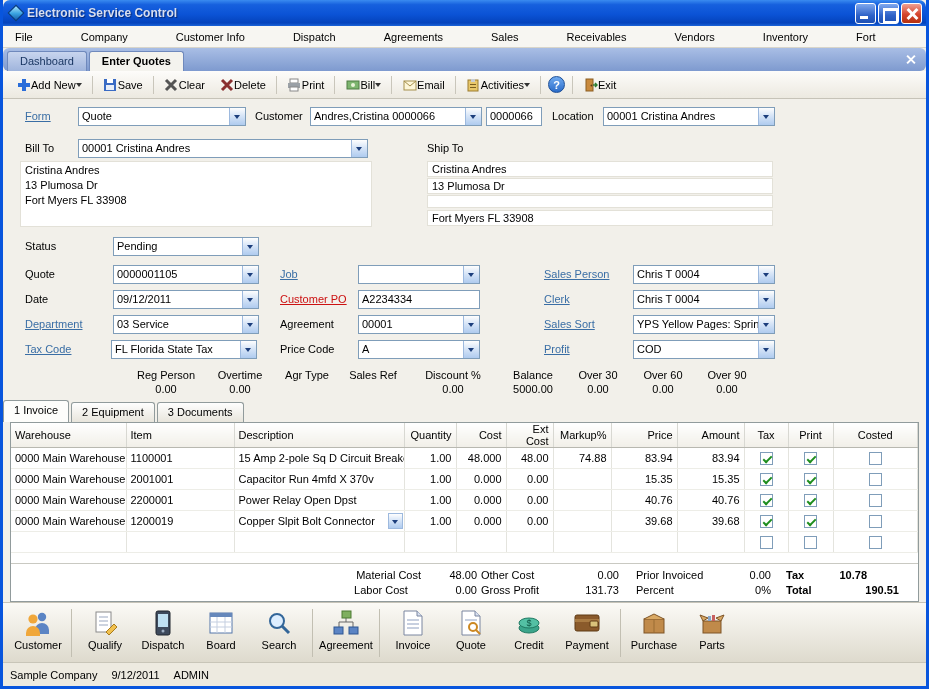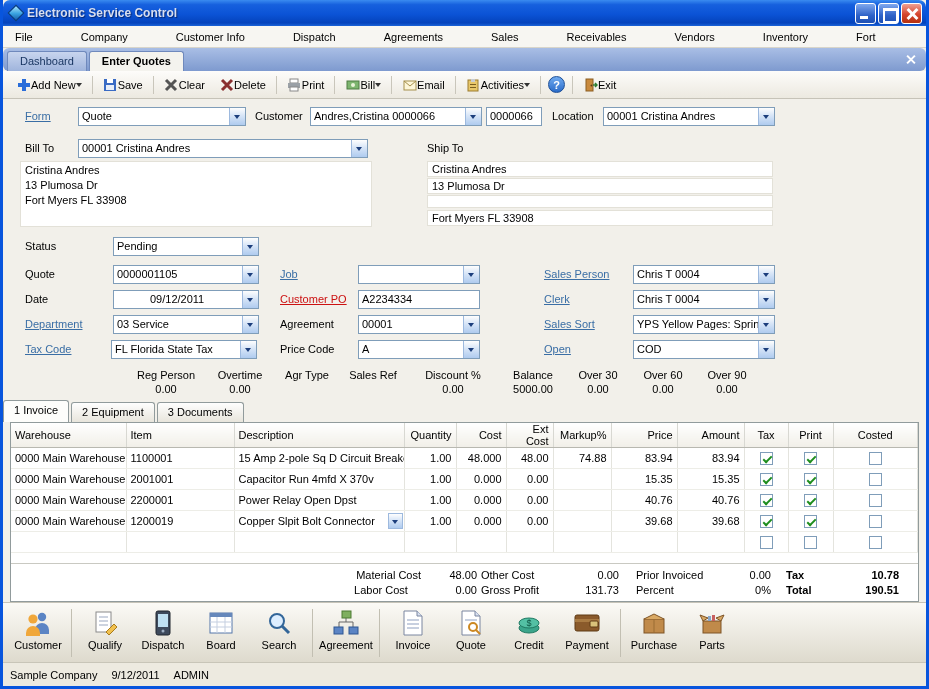--- a/index.html
+++ b/index.html
@@ -286,21 +286,21 @@
       <span class="combo-text">Pending</span>
       <span class="combo-btn"></span>
     </div>
 
     <span class="flabel" style="left:22px;top:166px;">Quote</span>
     <div class="combo" style="left:110px;top:166px;width:146px;">
       <span class="combo-text">0000001105</span>
       <span class="combo-btn"></span>
     </div>
     <span class="flabel" style="left:22px;top:191px;">Date</span>
-    <div class="combo" style="left:110px;top:191px;width:146px;padding-left:33px;">
+    <div class="combo" style="left:110px;top:191px;width:146px;">
       <span class="combo-text">09/12/2011</span>
       <span class="combo-btn"></span>
     </div>
     <span class="flink" style="left:22px;top:216px;">Department</span>
     <div class="combo" style="left:110px;top:216px;width:146px;">
       <span class="combo-text">03 Service</span>
       <span class="combo-btn"></span>
     </div>
     <span class="flink" style="left:22px;top:241px;">Tax Code</span>
     <div class="combo" style="left:108px;top:241px;width:146px;">
@@ -334,21 +334,21 @@
     <span class="flink" style="left:541px;top:191px;">Clerk</span>
     <div class="combo" style="left:630px;top:191px;width:142px;">
       <span class="combo-text">Chris T 0004</span>
       <span class="combo-btn"></span>
     </div>
     <span class="flink" style="left:541px;top:216px;">Sales Sort</span>
     <div class="combo" style="left:630px;top:216px;width:142px;">
       <span class="combo-text">YPS Yellow Pages: Sprint</span>
       <span class="combo-btn"></span>
     </div>
-    <span class="flink" style="left:541px;top:241px;">Open</span>
+    <span class="flink" style="left:541px;top:241px;">Profit</span>
     <div class="combo" style="left:630px;top:241px;width:142px;">
       <span class="combo-text">COD</span>
       <span class="combo-btn"></span>
     </div>
 
     <div class="sum-cell" style="left:122px;top:270px;width:82px;">
       <div class="sum-label">Reg Person</div>
       <div class="sum-value">0.00</div>
     </div>
     <div class="sum-cell" style="left:204px;top:270px;width:66px;">
@@ -504,21 +504,21 @@
       <span class="tot" style="left:414px;top:19px;width:52px;text-align:right;">0.00</span>
       <span class="tot" style="left:470px;top:4px;width:80px;">Other Cost</span>
       <span class="tot" style="left:552px;top:4px;width:56px;text-align:right;">0.00</span>
       <span class="tot" style="left:470px;top:19px;width:80px;">Gross Profit</span>
       <span class="tot" style="left:552px;top:19px;width:56px;text-align:right;">131.73</span>
       <span class="tot" style="left:625px;top:4px;width:88px;">Prior Invoiced</span>
       <span class="tot" style="left:710px;top:4px;width:50px;text-align:right;">0.00</span>
       <span class="tot" style="left:625px;top:19px;width:88px;">Percent</span>
       <span class="tot" style="left:710px;top:19px;width:50px;text-align:right;">0%</span>
       <span class="tot bold" style="left:775px;top:4px;width:45px;">Tax</span>
-      <span class="tot bold" style="left:820px;top:4px;width:68px;text-align:right;">10.78</span>
+      <span class="tot bold" style="left:788px;top:4px;width:68px;text-align:right;">10.78</span>
       <span class="tot bold" style="left:775px;top:19px;width:45px;">Total</span>
       <span class="tot bold" style="left:820px;top:19px;width:68px;text-align:right;">190.51</span>
     </div>
   </div>
 
   <div class="iconbar">
     <div class="ibtn">
       <span class="ic">
           <svg width="30" height="26" viewBox="0 0 30 26">
             <circle cx="19" cy="7" r="4.2" fill="#5B84C4"></circle>

